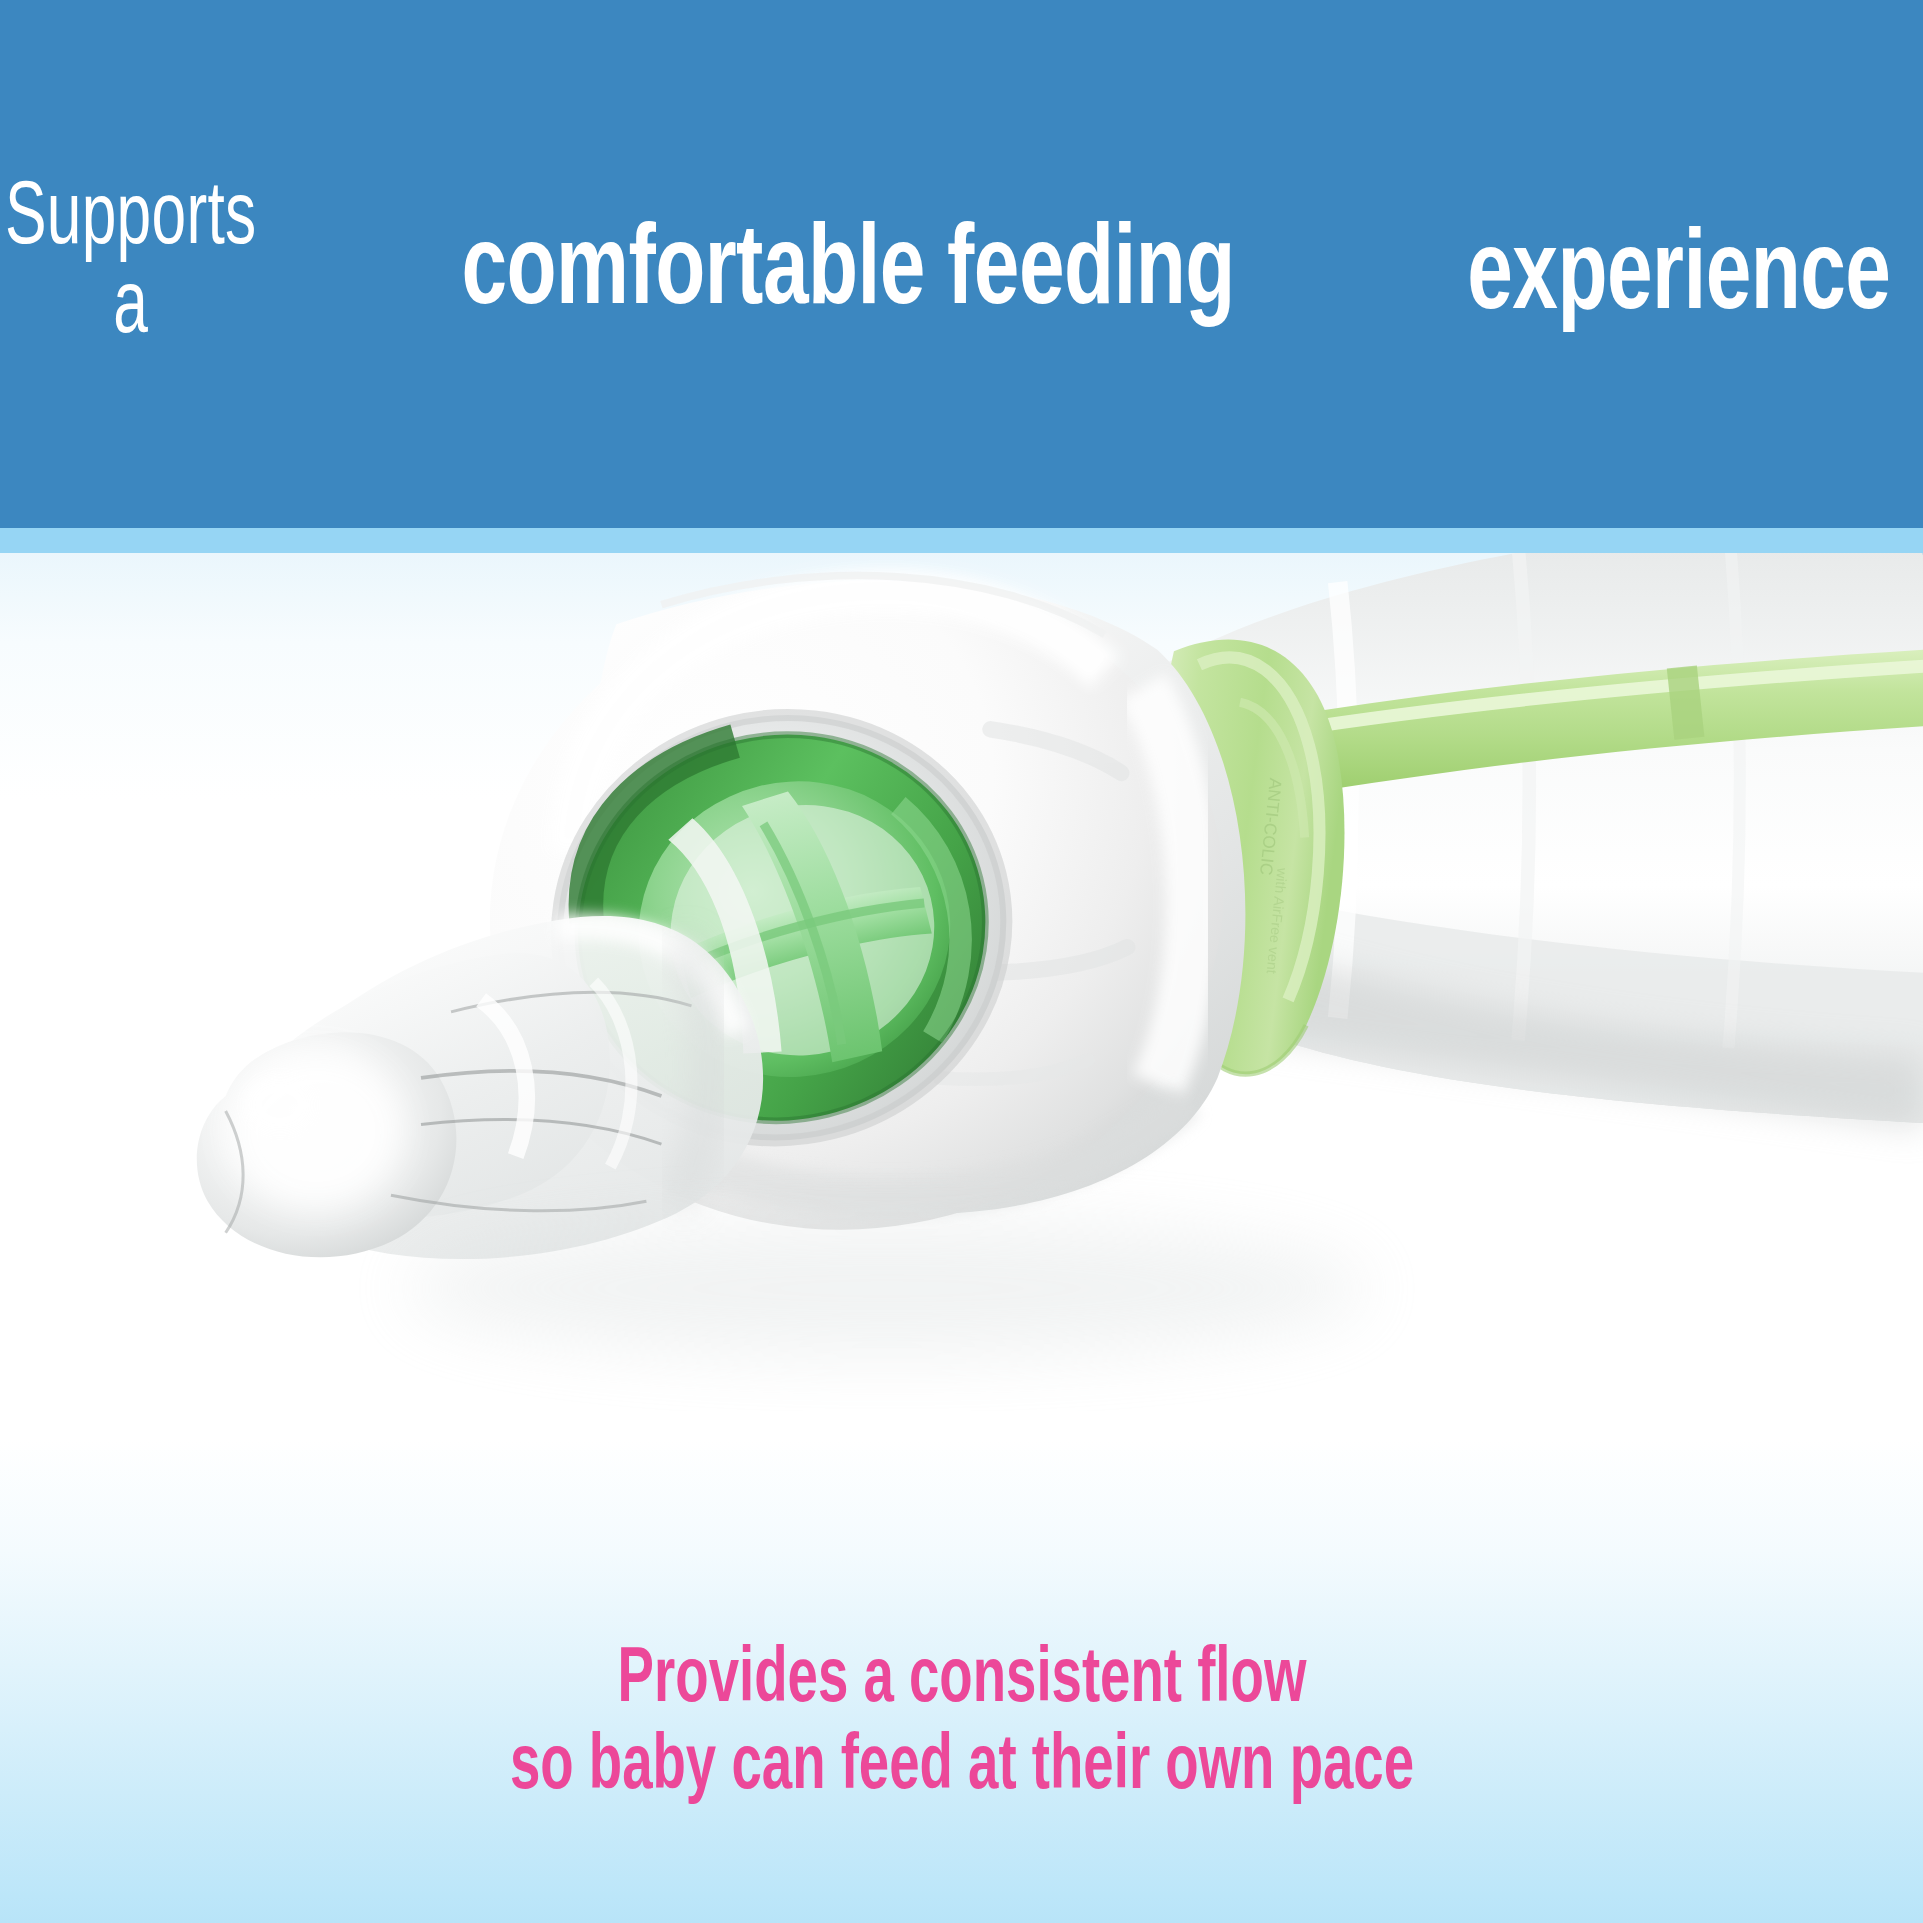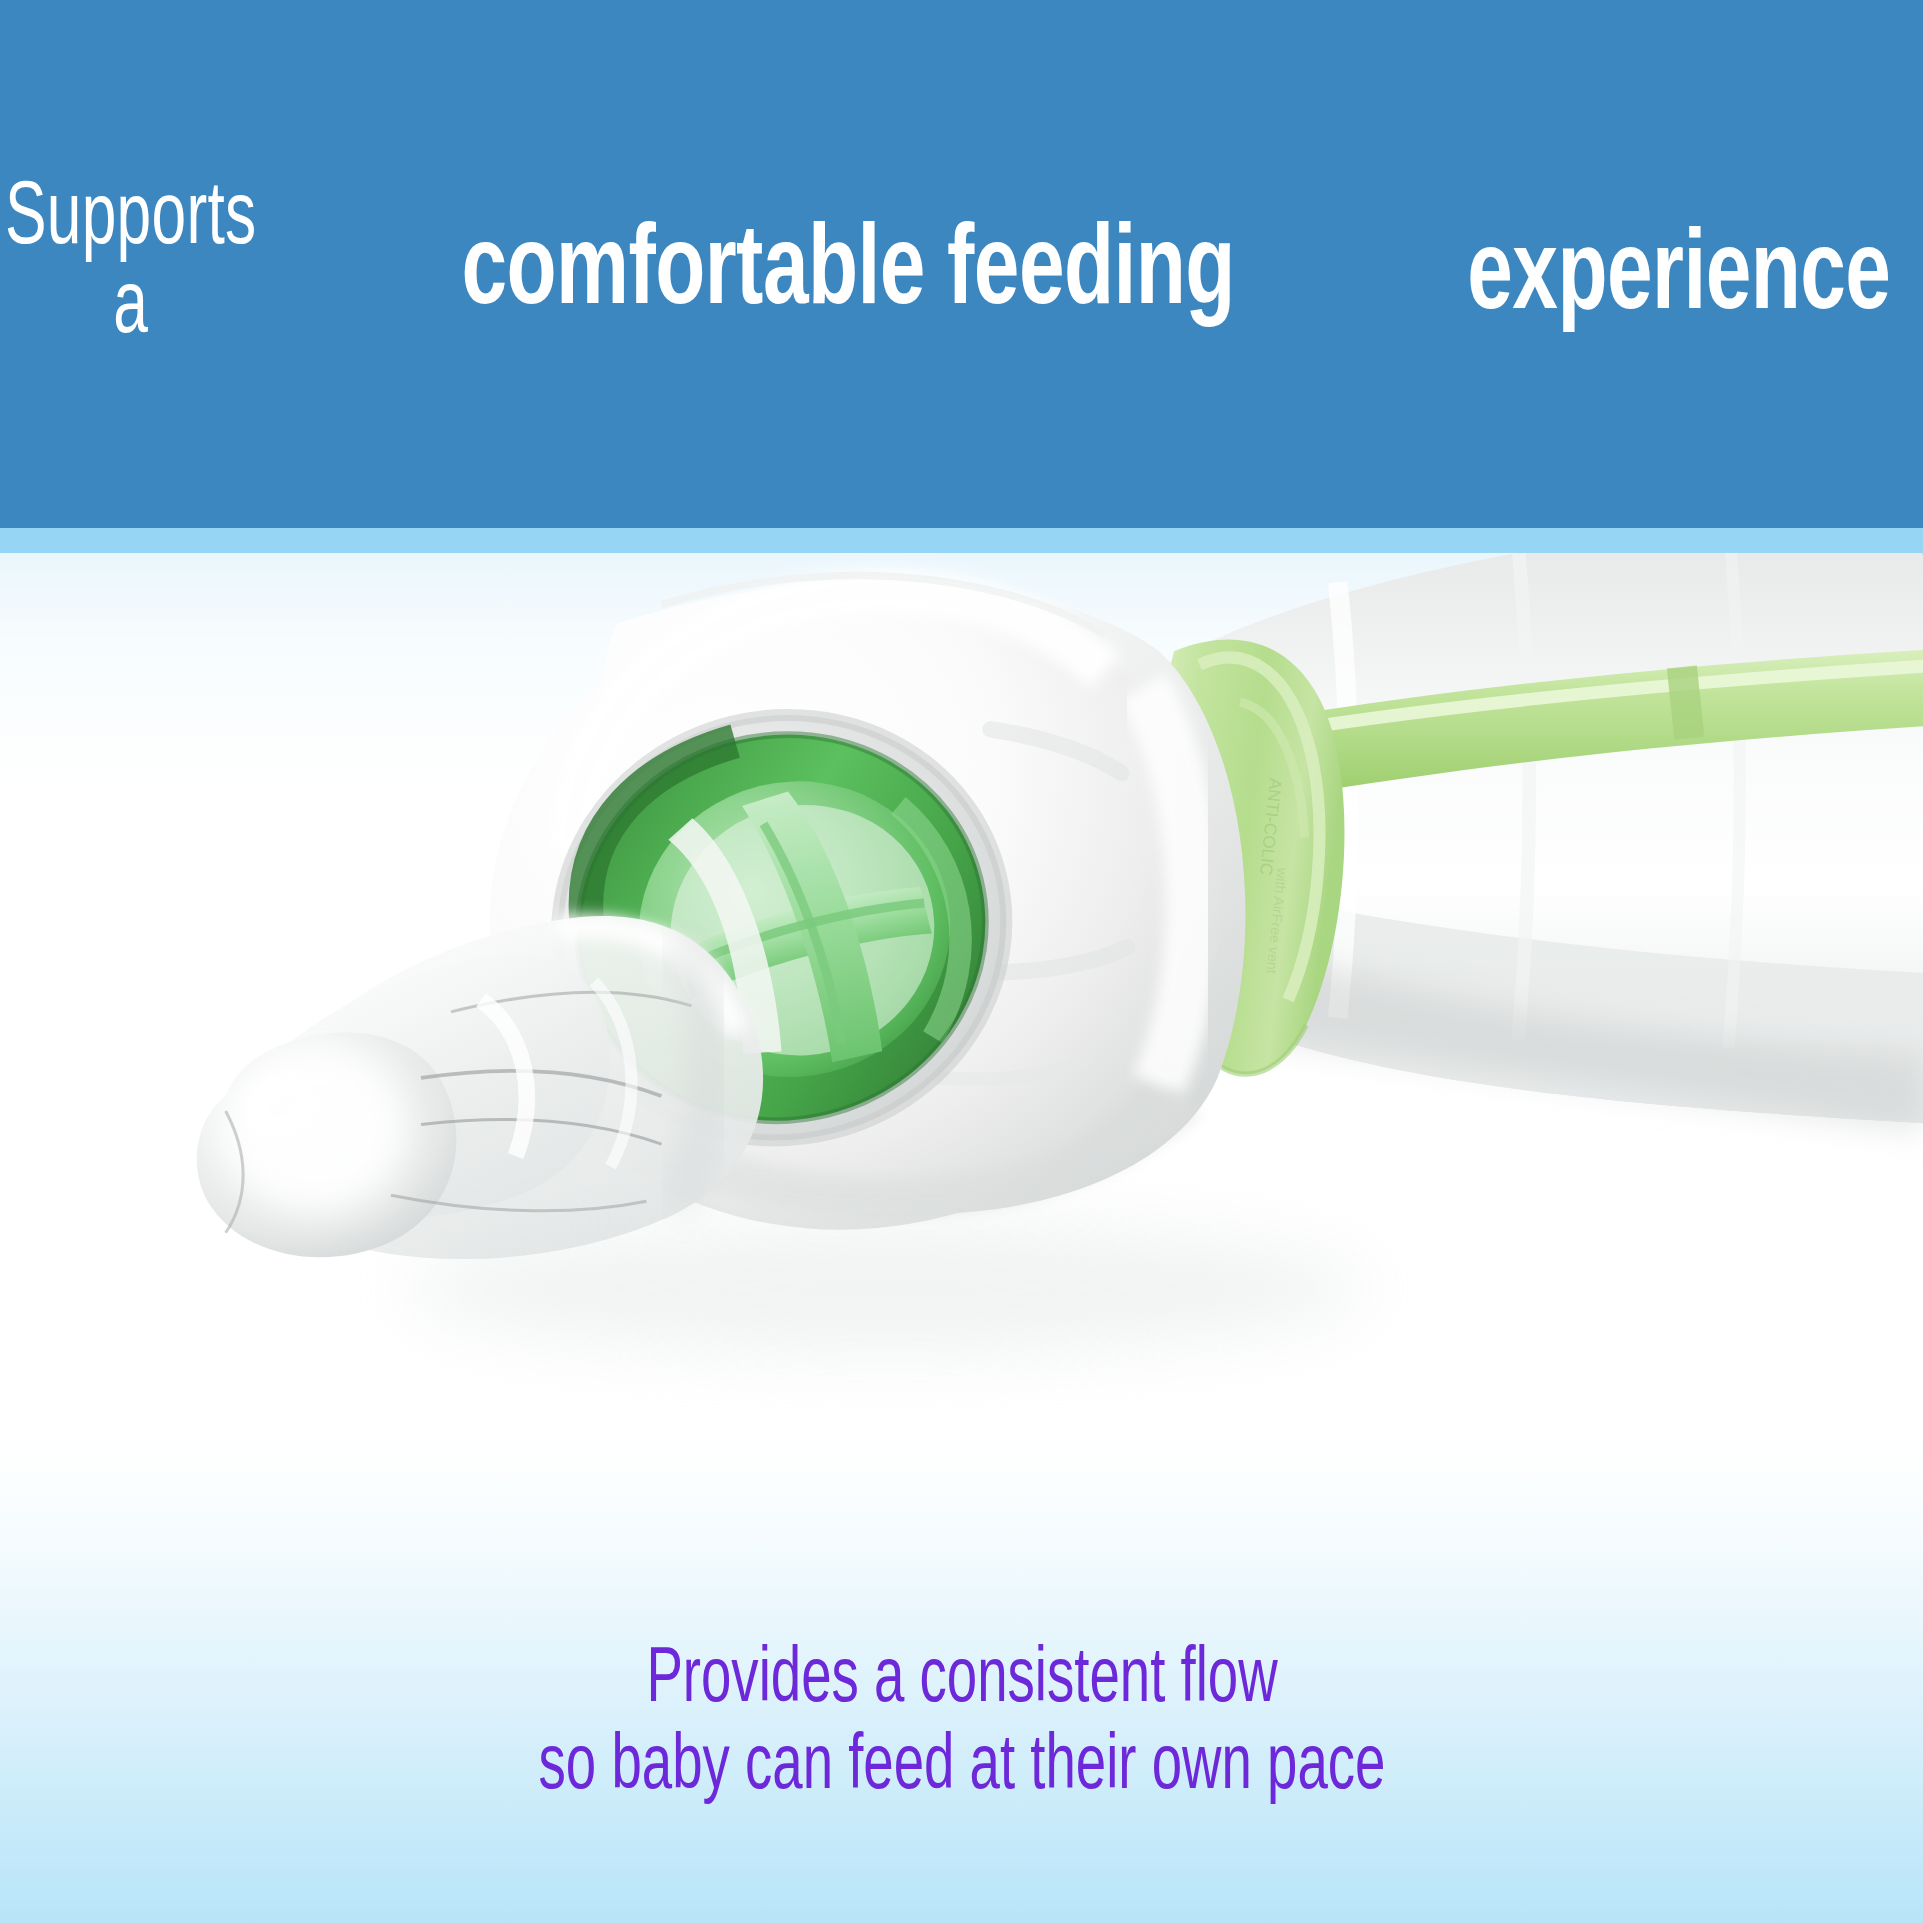--- a/index.html
+++ b/index.html
@@ -88,24 +88,24 @@
     margin-top: 10.5px;
   }
 
   
   .caption {
     position: absolute;
     left: 0;
     top: 1631px;
     width: 1924px;
     text-align: center;
-    color: #6d28d9;
+    color: #ec4899;
     line-height: 1.12;
     font-size: 78px;
-    font-weight: 400;
+    font-weight: 700;
   }
   .caption-line {
     transform: scaleX(0.70);
     white-space: nowrap;
   }
 
   
   .product {
     position: absolute;
     left: 0;

